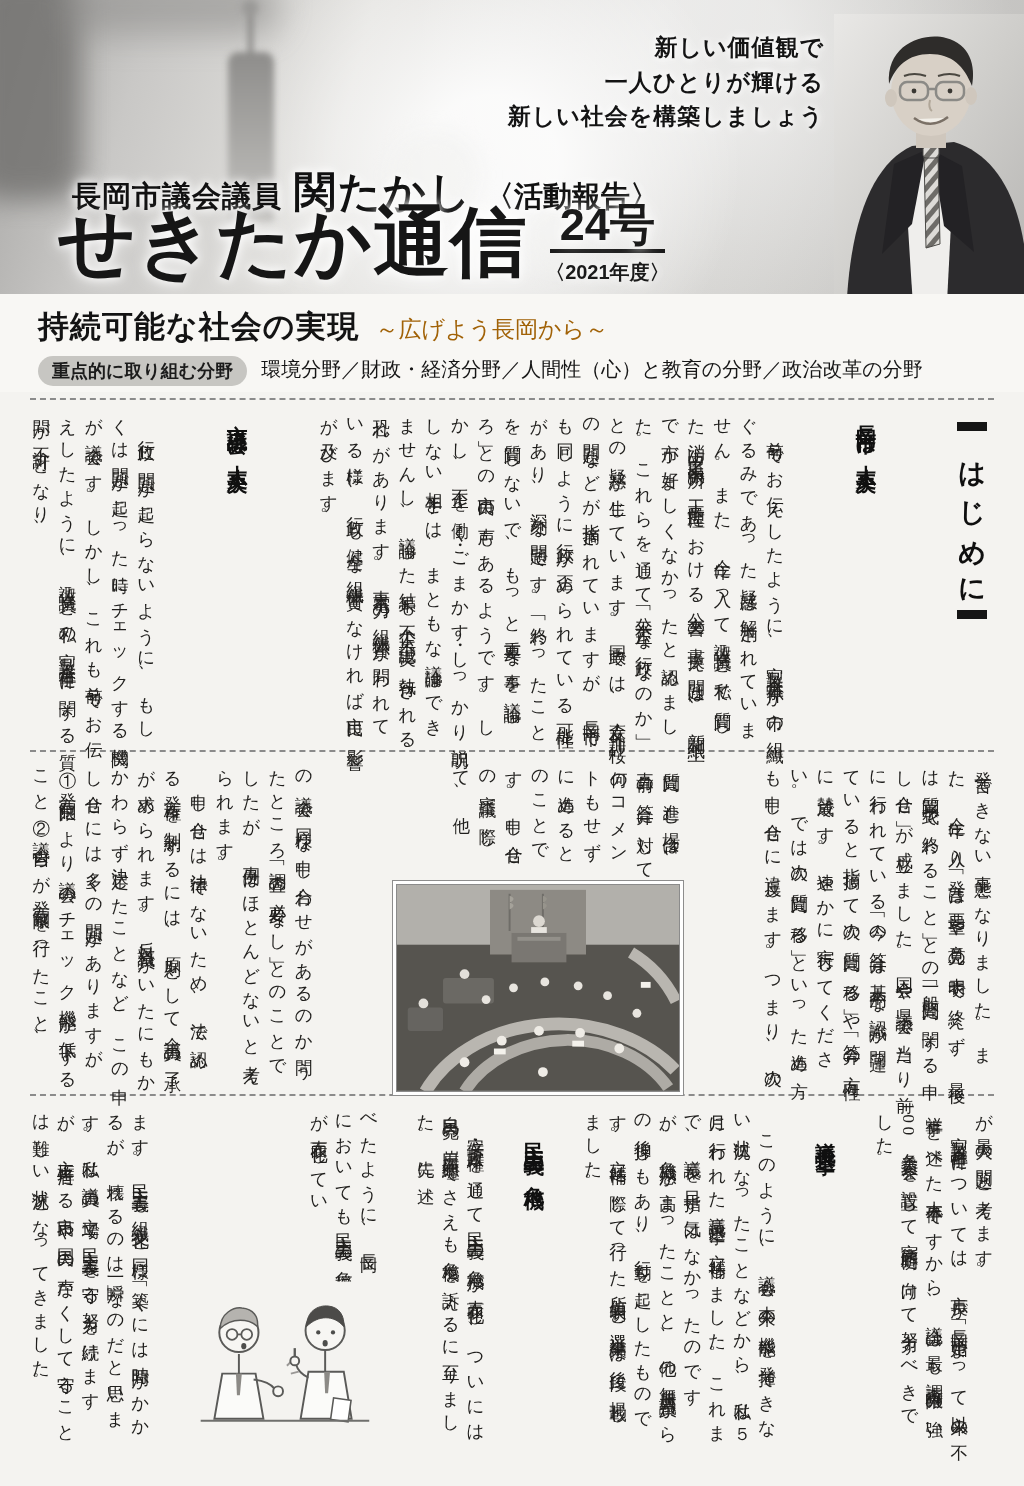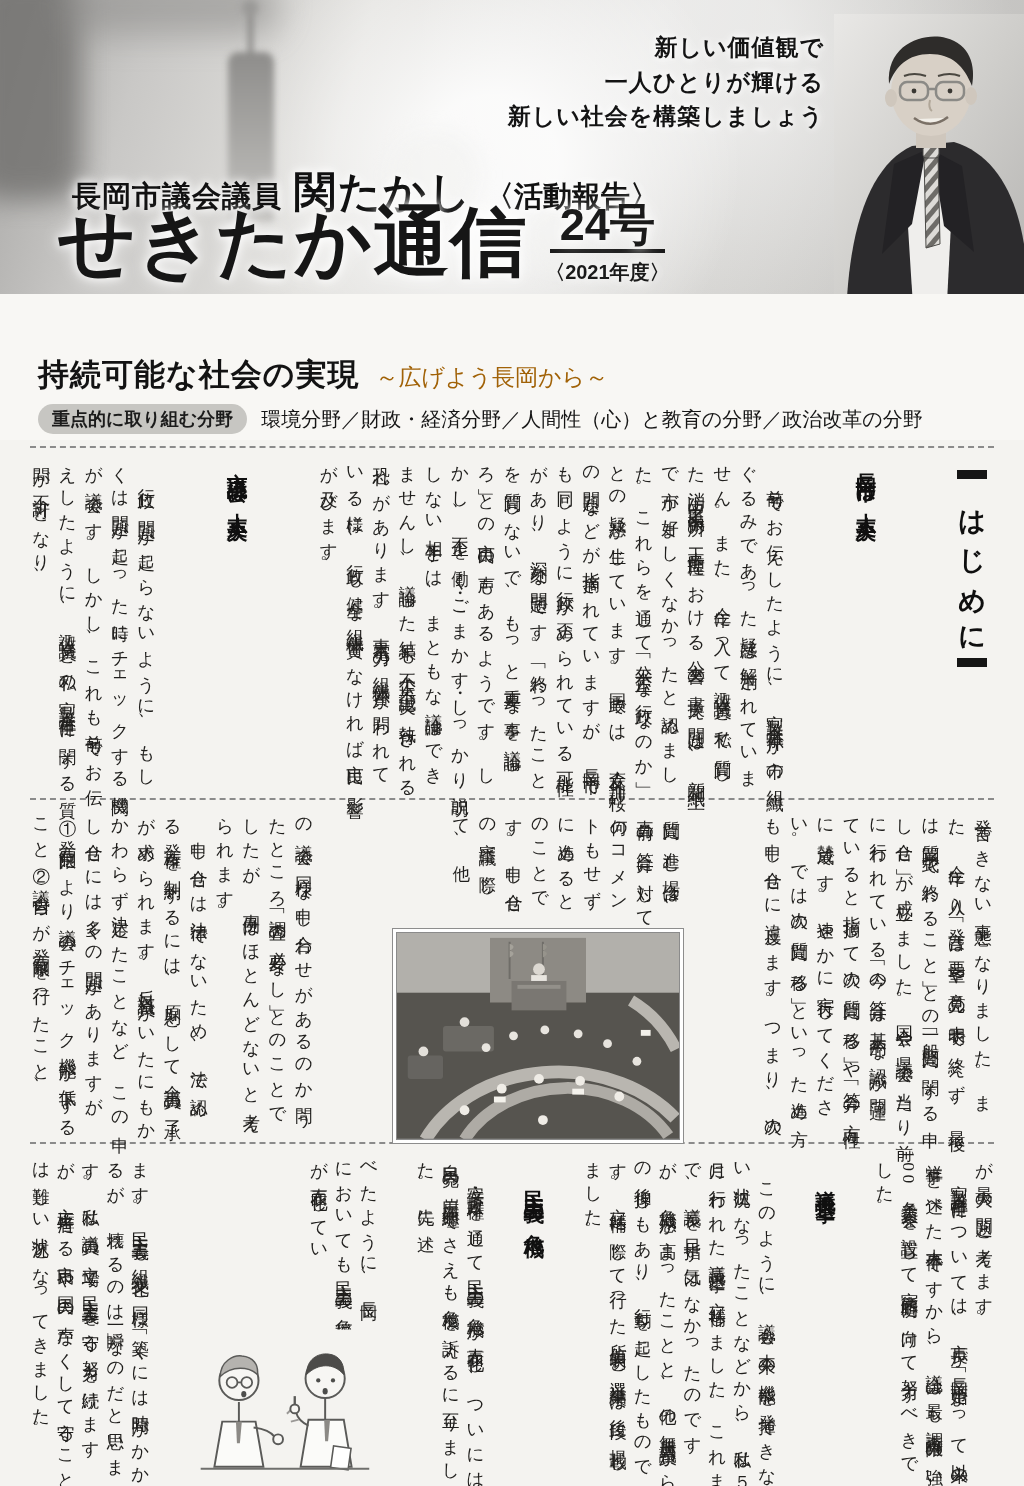--- a/index.html
+++ b/index.html
@@ -60,24 +60,24 @@
   }
   .news-title { font-size:76px; font-weight:900; letter-spacing:1px; color:#161616; line-height:1.05; white-space:nowrap; }
   .issue-block { display:flex; flex-direction:column; align-items:center; }
   .issue-num  { font-size:45px; font-weight:800; color:#1a1a1a; padding:0 10px 2px; border-bottom:4px solid #1a1a1a; line-height:1.0; }
   .issue-year { font-size:20px; font-weight:700; color:#1a1a1a; margin-top:6px; }
 
   .portrait { position:absolute; right:0; top:14px; width:190px; height:308px; }
 
   
   .slogan-band { padding:12px 38px 6px; background:#f8f7f4; }
-  .slogan-row { display:flex; align-items:baseline; gap:16px;margin-top:48px; }
+  .slogan-row { display:flex; align-items:baseline; gap:16px; }
   .slogan-main { font-size:31px; font-weight:900; letter-spacing:1px; color:#131313; }
   .slogan-sub  { font-size:23px; font-weight:400; color:#a16207; }
-  .focus-row { display:flex; align-items:center; gap:14px; margin-top:8px; }
+  .focus-row { display:flex; gap:14px; margin-top:8px; }
   .focus-pill {
     background:#c7c6c2; color:#1b1b1b; font-weight:800; font-size:18px;
     border-radius:15px; padding:3px 14px; white-space:nowrap;
   }
   .focus-fields { font-size:20px; font-weight:400; color:#161616; }
 
   .dash { border:none; border-top:2px dashed #8b8b8b; margin:6px 30px; }
 
   
   .band {

